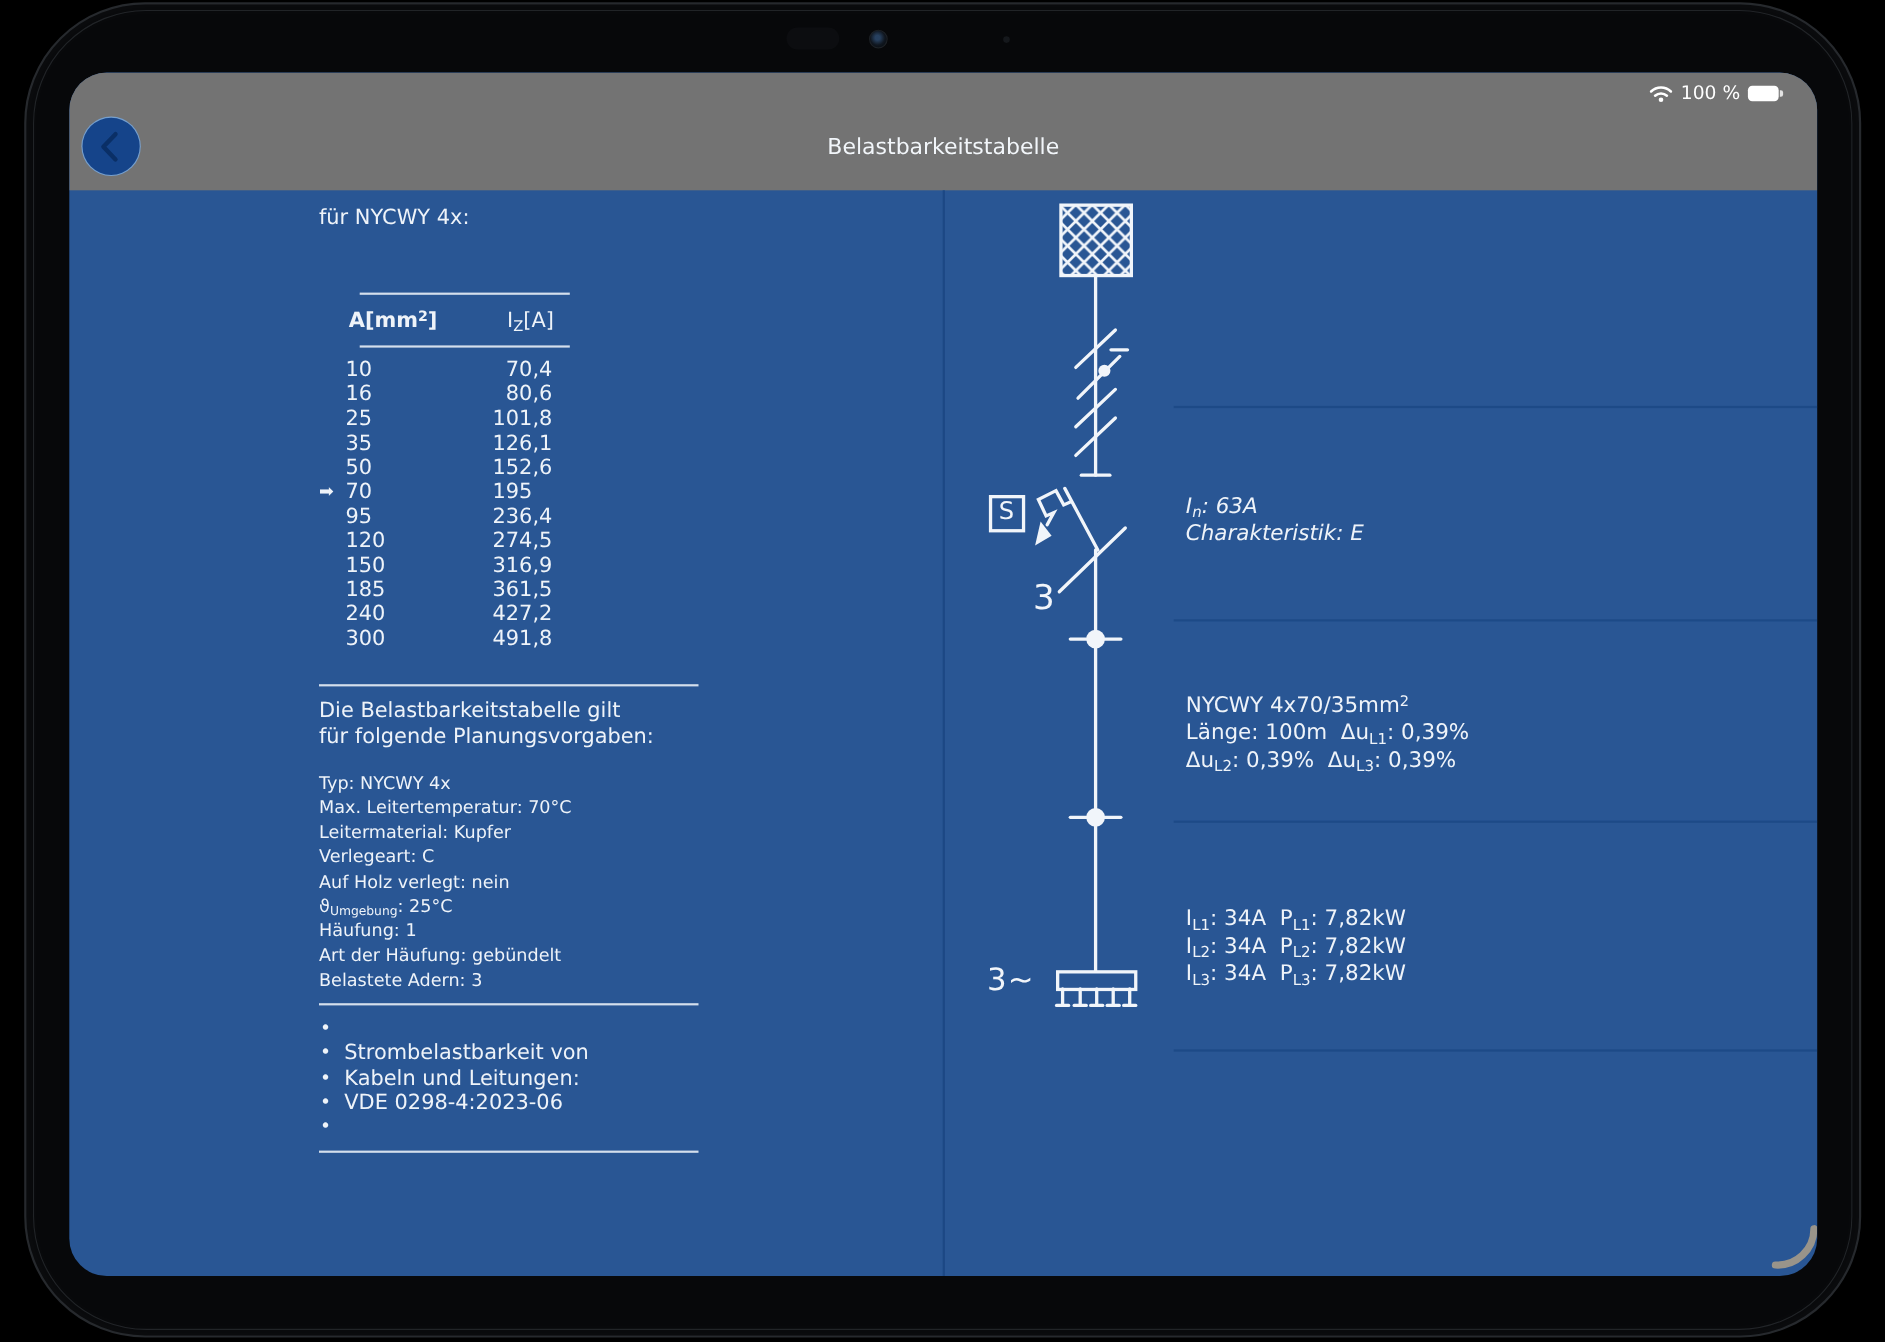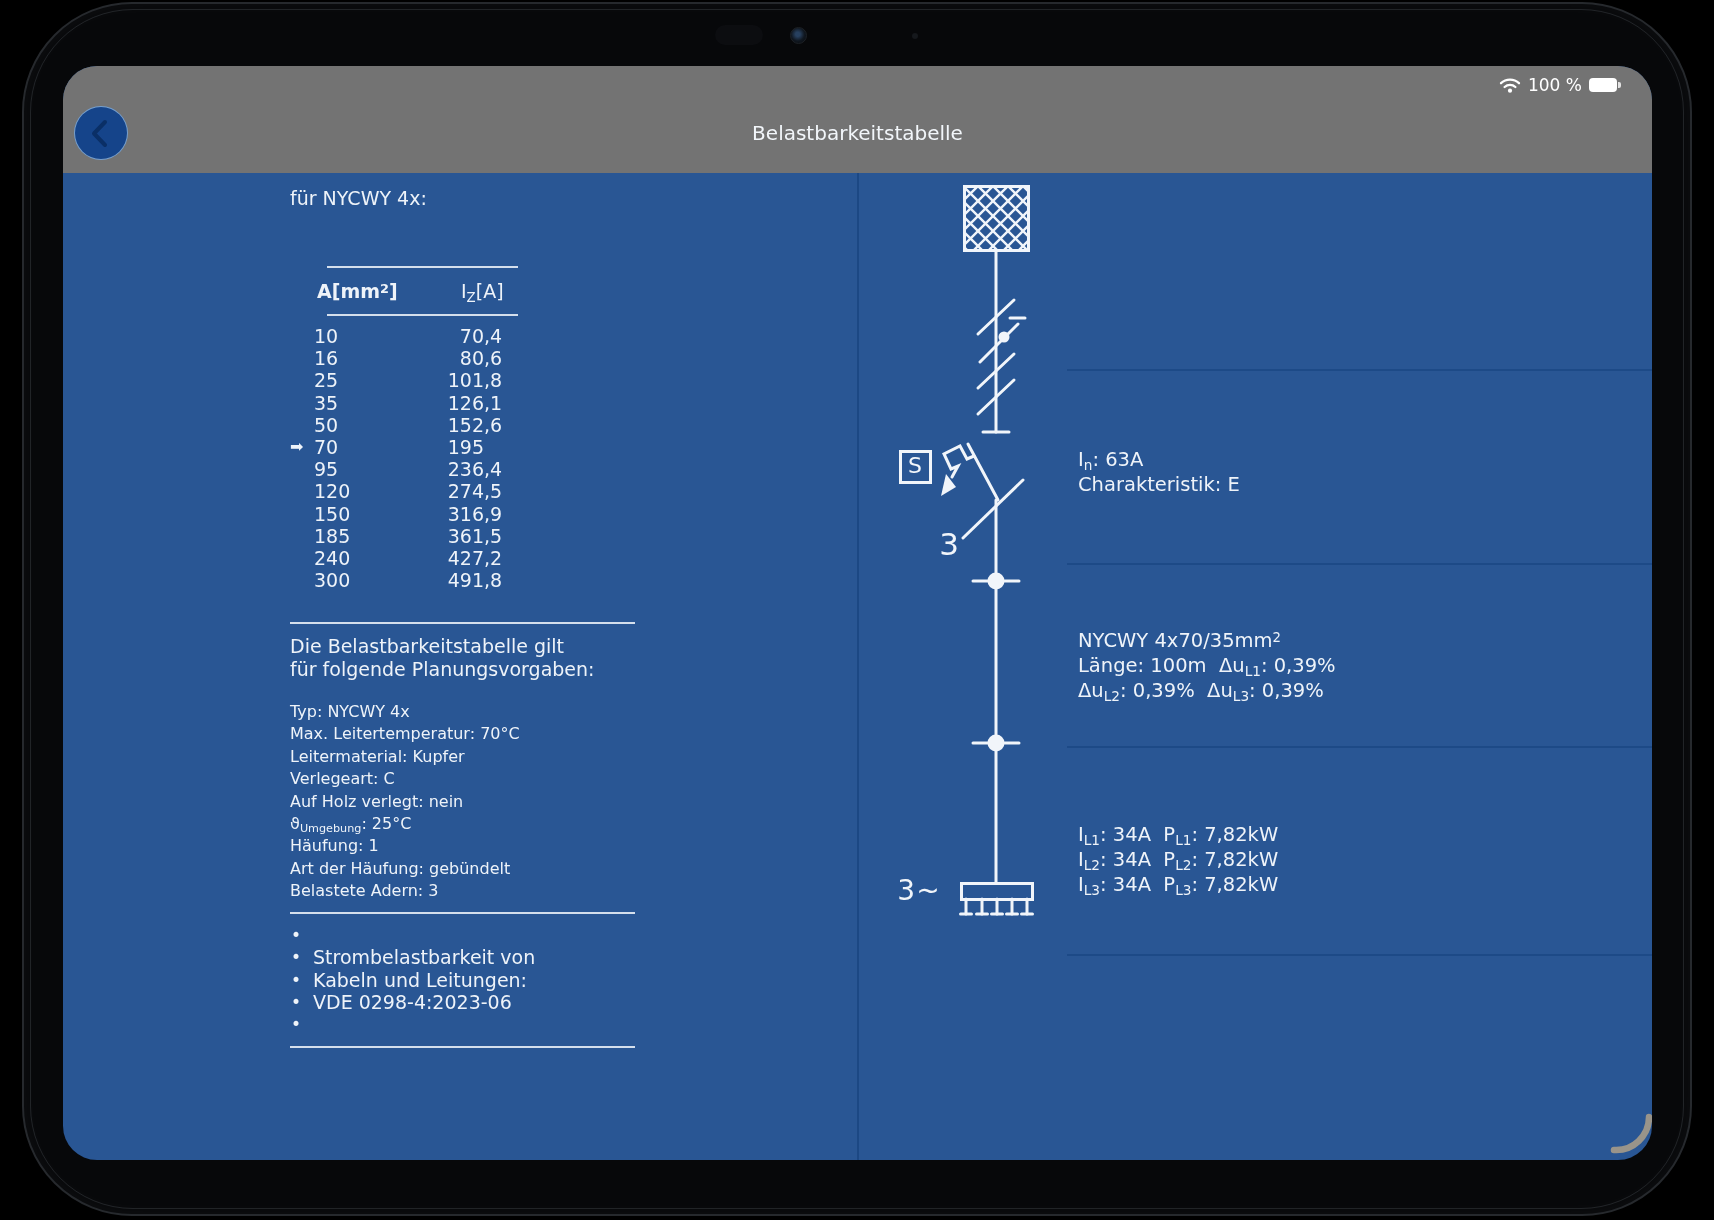--- a/index.html
+++ b/index.html
@@ -57,21 +57,21 @@
   .lp-notes .rline{line-height:22.5px;font-size:19px;}
   .lp-planning{position:absolute;left:227px;top:635px;}
   .lp-planning .rline{line-height:22.4px;font-size:16px;}
   .lp-bullets{position:absolute;left:228px;top:858px;}
   .bullet-row{display:flex;height:22.3px;align-items:center;font-size:19px;}
   .bullet-dot{width:22px;font-size:17px;}
 
   
   .rblock{position:absolute;left:1015px;}
   .rblock .rline{line-height:25px;font-size:19.5px;}
-  .rb1{top:170px;} .rb2{top:381px;} .rb3{top:562px;} .rb4{top:756px;}
+  .rb1{top:170px;} .rb2{top:381px;font-style:italic;} .rb3{top:562px;} .rb4{top:756px;}
   .sep-right{position:absolute;left:1004px;width:585px;height:2px;background:#1d4a87;}
   .sepA{top:303px;} .sepB{top:497px;} .sepC{top:680px;} .sepD{top:888px;}
 
   .rline{white-space:pre;}
   sub{vertical-align:baseline;position:relative;top:0.30em;font-size:0.70em;line-height:0;}
   sup{vertical-align:baseline;position:relative;top:-0.35em;font-size:0.68em;line-height:0;}
 
   
   .dlabel{position:absolute;color:#f1f5fa;text-align:center;}
   .lbl-s{left:837px;top:384px;width:30px;height:32px;line-height:32px;font-size:22px;}

